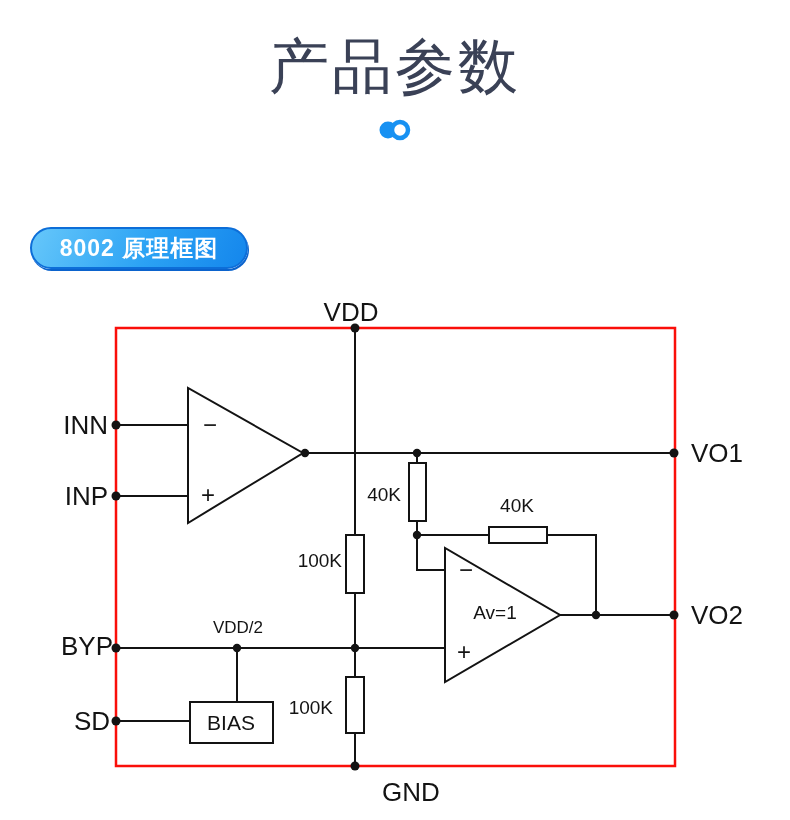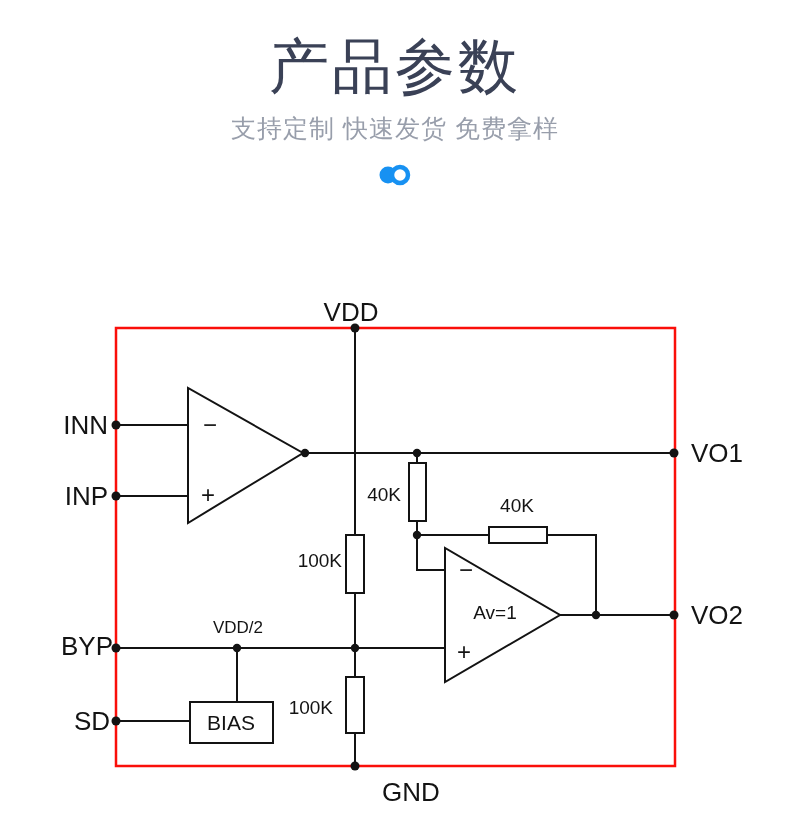--- a/index.html
+++ b/index.html
@@ -49,29 +49,31 @@
   .lbl-bias{font-size:21px;}
   .sign{font-size:24px;}
 </style>
 </head>
 <body>
 
 <div class="page">
 
   <header class="hdr">
     <h1>产品参数</h1>
-    <p class="sub">支持定制 快速发货 免费拿样</p>
     <div class="dots">
       <svg width="34" height="24" viewBox="0 0 34 24">
         <circle cx="10" cy="12" r="8.5" fill="#1791f2"></circle>
         <circle cx="22" cy="12" r="8" fill="#ffffff" stroke="#1791f2" stroke-width="4.5"></circle>
       </svg>
     </div>
   </header>
 
+  <div class="badge">
+    <span>8002 原理框图</span>
+  </div>
 
   <svg class="diagram" width="790" height="820" viewBox="0 0 790 820">
 
     <rect class="frame" x="116" y="328" width="559" height="438"></rect>
 
     <g>
       <path class="wire" d="M116 425 H188"></path>
       <path class="wire" d="M116 496 H188"></path>
       <path class="wire" d="M303 453 H674"></path>
       <path class="wire" d="M355 328 V766"></path>

